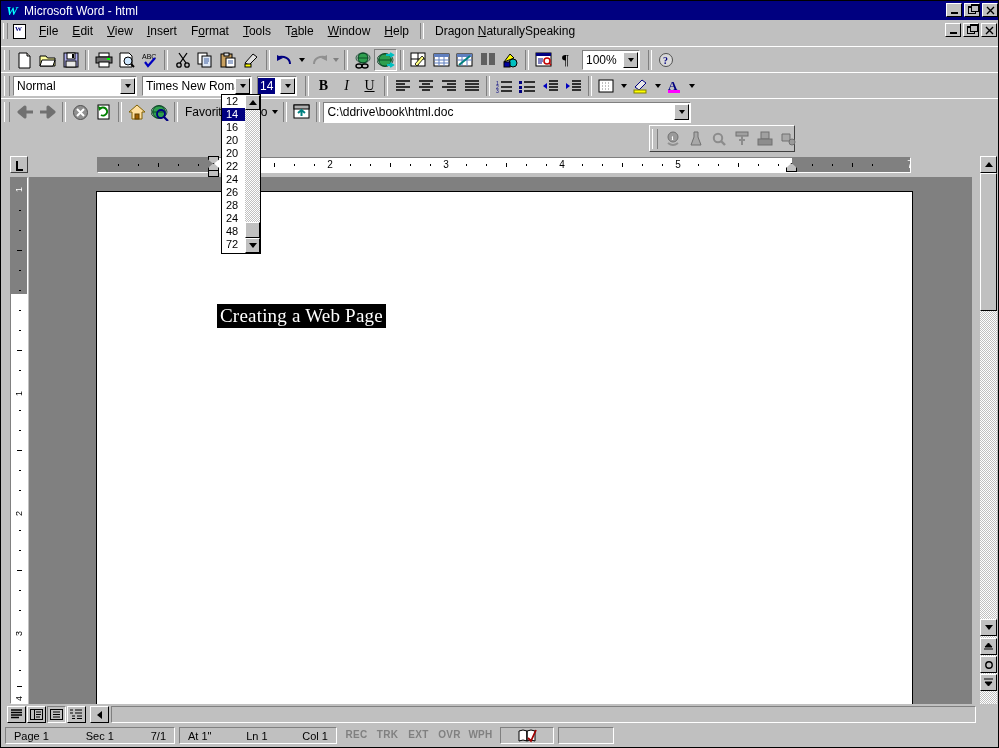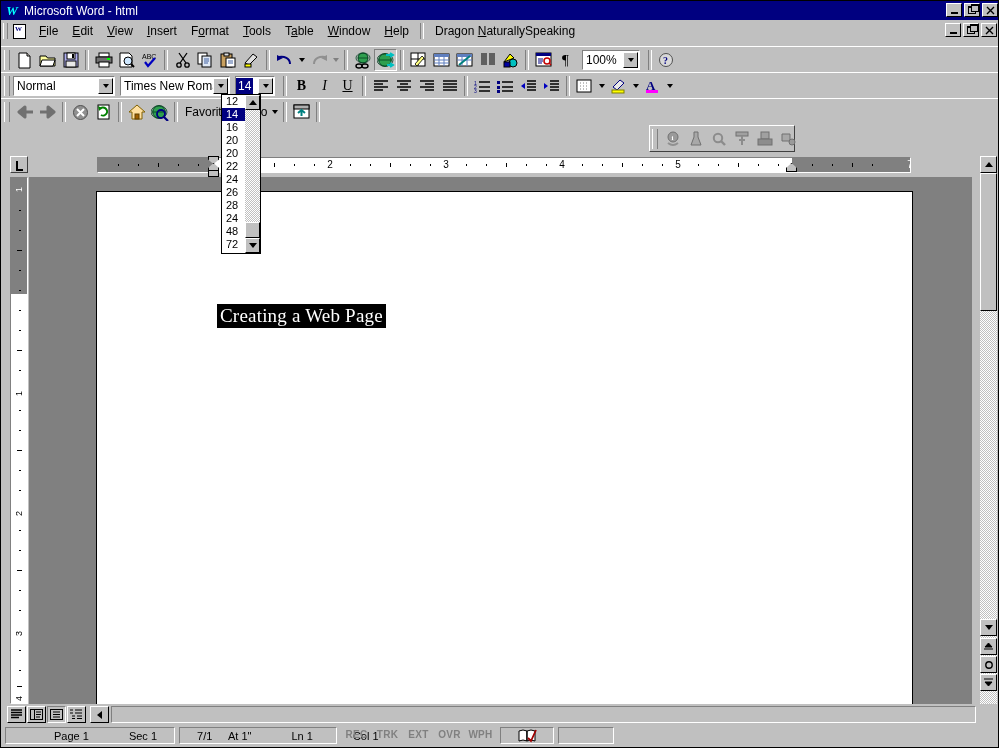--- a/index.html
+++ b/index.html
@@ -286,21 +286,21 @@
     position: absolute; left: 0; bottom: 0; width: 999px; height: 23px;
     background: #c0c0c0; display: flex; align-items: center; padding-left: 4px;
     box-sizing: border-box;
   }
   .sbsec {
     height: 17px; display: flex; align-items: center;
     border: 1px solid; border-color: #808080 #ffffff #ffffff #808080;
     box-sizing: border-box; margin-right: 4px; font-size: 11px; color: #000;
     font-family: "Liberation Sans", sans-serif;
   }
-  .sbcell { padding: 0 6px; white-space: nowrap; margin-left: 40px; }
+  .sbcell { padding: 0 6px; white-space: nowrap; }
   .sbflag {
     width: 31px; height: 17px; text-align: center; line-height: 15px;
     font-size: 10px; color: #808080; font-weight: bold; letter-spacing: .3px;
     font-family: "Liberation Sans", sans-serif;
   }
 
   svg { display: block; }
 </style>
 </head>
 <body>
@@ -556,21 +556,21 @@
       <svg width="17" height="16" viewBox="0 0 17 16">
         <circle cx="8" cy="8" r="6.5" fill="#d8d8d8" stroke="#505050"></circle>
         <text x="5" y="12" font-size="10" font-weight="bold" font-family="Liberation Serif" fill="#000080">?</text>
       </svg>
       </div>
   </div>
 
   <div class="toolbar" id="tb-format">
     <div class="tbgrip"></div>
 
-    <div class="combo" style="width:102px;text-align:right;">
+    <div class="combo" style="width:124px;text-align:right;">
       <div class="ctext">Normal</div>
       <div class="cbtn">
           <div class="caret"></div>
         </div>
     </div>
 
     <div class="combo" style="width:110px;">
       <div class="ctext">Times New Roman</div>
       <div class="cbtn">
           <div class="caret"></div>
@@ -748,20 +748,26 @@
     <div class="tbtn">
       <svg width="17" height="16" viewBox="0 0 17 16">
         <rect x="1" y="1" width="15" height="13" fill="#fff" stroke="#000"></rect>
         <rect x="1" y="1" width="15" height="4" fill="#b0b0b0" stroke="#000"></rect>
         <path d="M8.5 12 L8.5 7 M5 9 L8.5 6 L12 9" stroke="#008080" stroke-width="2" fill="none"></path>
       </svg>
       </div>
 
     <div class="tsep"></div>
 
+    <div class="combo" style="width:368px;height:21px;">
+      <div class="ctext" style="font-size:12px;">C:\ddrive\book\html.doc</div>
+      <div class="cbtn">
+          <div class="caret"></div>
+        </div>
+    </div>
   </div>
 
   <div class="dropdown">
     <div class="dd-list">
       <div class="dd-item">12</div>
       <div class="dd-item sel">14</div>
       <div class="dd-item">16</div>
       <div class="dd-item">20</div>
       <div class="dd-item">20</div>
       <div class="dd-item">22</div>

